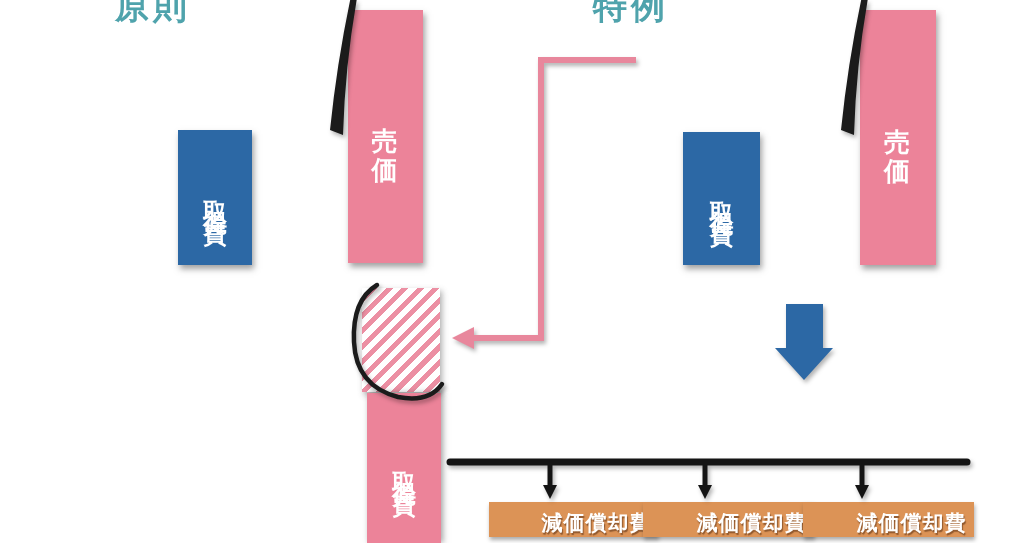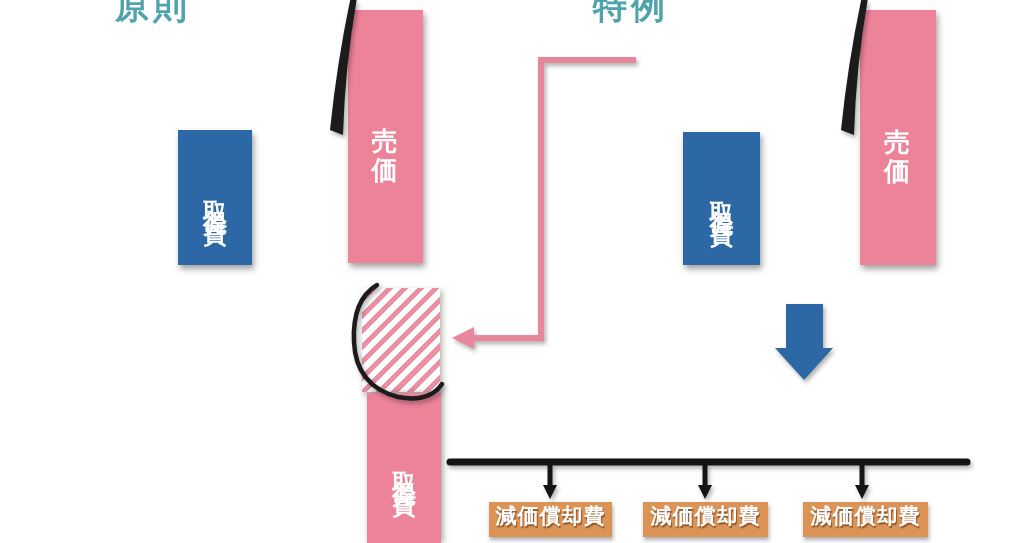--- a/index.html
+++ b/index.html
@@ -53,22 +53,23 @@
     position:absolute;
     left:362px;top:288px;width:78px;height:104px;
     background:repeating-linear-gradient(135deg,#ffffff 0 6px,#ec8fa3 6px 11px);
     box-shadow:2px 3px 6px rgba(70,70,70,.45);
   }
 
   .dep-box{
     position:absolute;
     top:502px;height:35px;
     background:#dc9356;
-    display:flex;align-items:flex-start;justify-content:center;
+    display:flex;align-items:flex-end;justify-content:center;
     box-shadow:1px 3px 4px rgba(70,70,70,.45);
+    padding-left:46px;
   }
   .dep-box span{
     color:#ffffff;font-weight:bold;font-size:21px;
     letter-spacing:1px;white-space:nowrap;
     text-shadow:1px 2px 1px rgba(80,40,15,.55);
   }
   #dep-box-1{left:489px;width:123px;}
   #dep-box-2{left:643px;width:125px;}
   #dep-box-3{left:803px;width:125px;}
 

